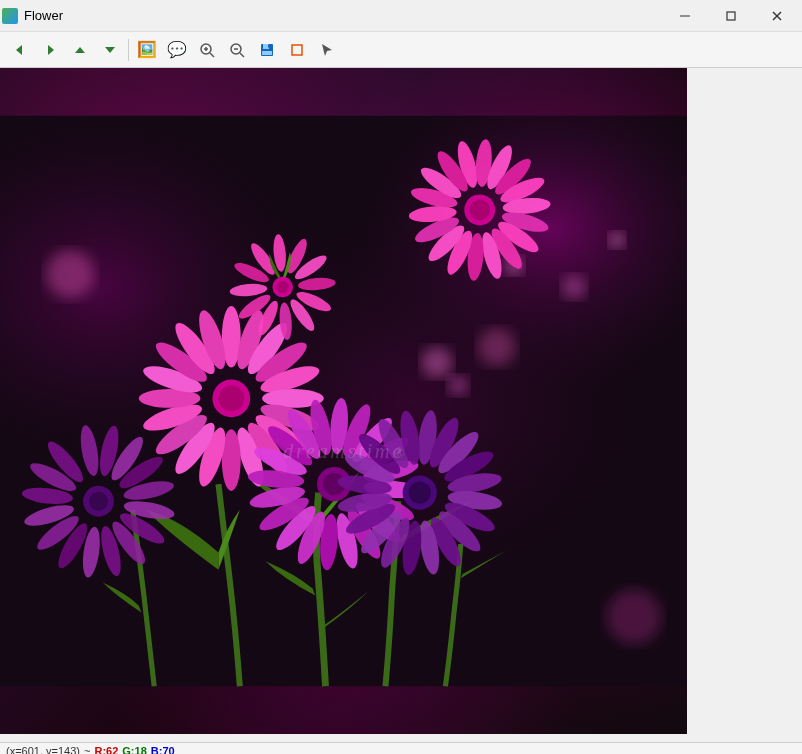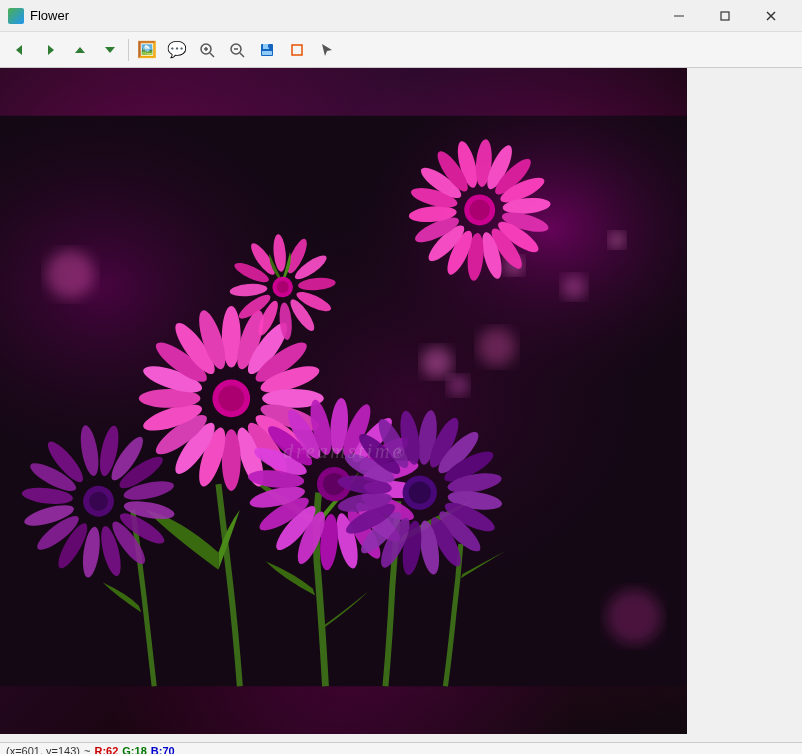--- a/index.html
+++ b/index.html
@@ -4,21 +4,21 @@
   <style>
     * { margin: 0; padding: 0; box-sizing: border-box; }
     body { width: 802px; height: 754px; background: #f0f0f0; font-family: 'Segoe UI', Arial, sans-serif; overflow: hidden; }
 
     
     .title-bar {
       display: flex;
       align-items: center;
       background: #f0f0f0;
       height: 32px;
-      padding: 0 8px;
+      padding: 0 2px;
       border-bottom: 1px solid #ddd;
       user-select: none;
     }
     .title-bar-icon {
       width: 16px; height: 16px;
       margin-right: 6px;
       background: linear-gradient(135deg, #4caf50, #2196f3);
       border-radius: 2px;
       flex-shrink: 0;
     }

